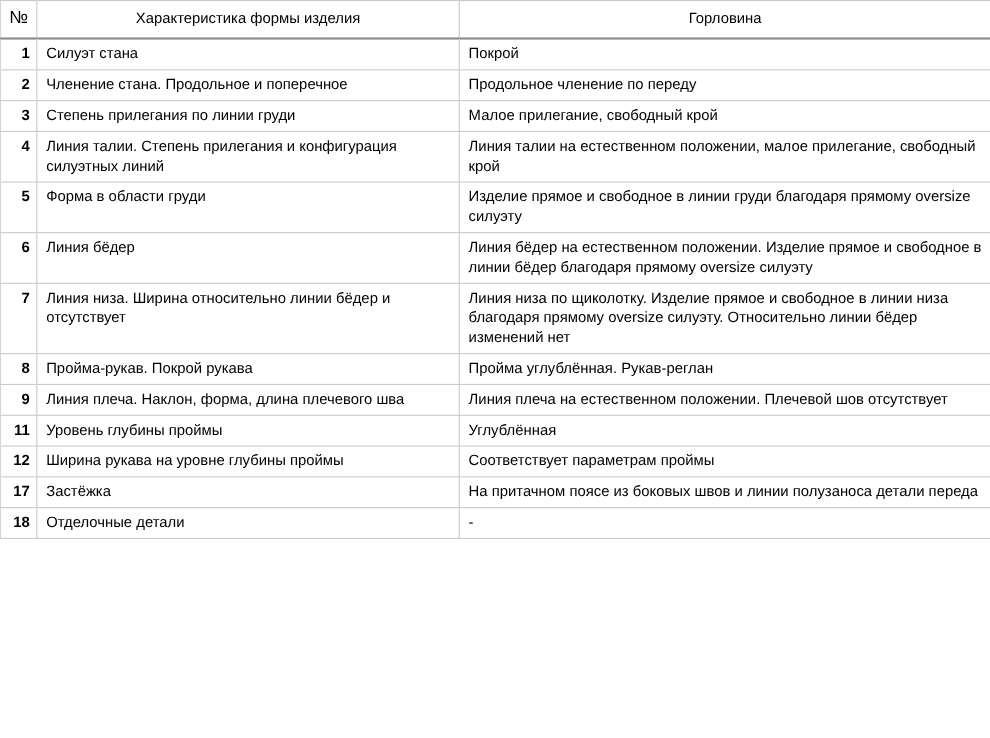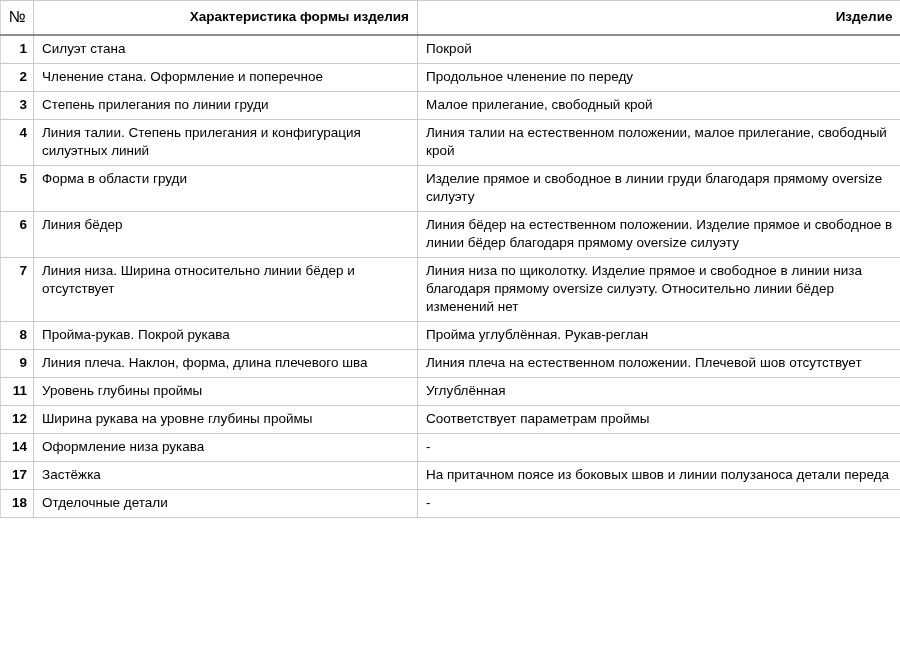--- a/index.html
+++ b/index.html
@@ -34,22 +34,22 @@
     background: #ffffff;
     word-wrap: break-word;
   }
   th.h-num, td.c-num {
     border-right: 1px solid #c9c9c9;
   }
   th.h-char, td.c-char {
     border-right: 1px solid #c9c9c9;
   }
   thead th {
-    font-weight: bold;
-    text-align: right;
+    font-weight: normal;
+    text-align: center;
     line-height: 20px;
     padding-top: 6px;
     padding-bottom: 7px;
     border-bottom: 2px solid #8e8e8e;
   }
   thead th.h-num {
     font-weight: normal;
     font-size: 16px;
     text-align: center;
     padding-left: 2px;
@@ -67,32 +67,32 @@
 <table class="spec-table">
   <colgroup>
     <col class="col-num">
     <col class="col-char">
     <col class="col-desc">
   </colgroup>
   <thead>
     <tr>
       <th class="h-num">№</th>
       <th class="h-char">Характеристика формы изделия</th>
-      <th class="h-desc">Изделие</th>
+      <th class="h-desc">Горловина</th>
     </tr>
   </thead>
   <tbody>
       <tr>
         <td class="c-num">1</td>
         <td class="c-char">Силуэт стана</td>
         <td class="c-desc">Покрой</td>
       </tr>
       <tr>
         <td class="c-num">2</td>
-        <td class="c-char">Членение стана. Оформление и поперечное</td>
+        <td class="c-char">Членение стана. Продольное и поперечное</td>
         <td class="c-desc">Продольное членение по переду</td>
       </tr>
       <tr>
         <td class="c-num">3</td>
         <td class="c-char">Степень прилегания по линии груди</td>
         <td class="c-desc">Малое прилегание, свободный крой</td>
       </tr>
       <tr>
         <td class="c-num">4</td>
         <td class="c-char">Линия талии. Степень прилегания и конфигурация силуэтных линий</td>
@@ -127,25 +127,20 @@
         <td class="c-num">11</td>
         <td class="c-char">Уровень глубины проймы</td>
         <td class="c-desc">Углублённая</td>
       </tr>
       <tr>
         <td class="c-num">12</td>
         <td class="c-char">Ширина рукава на уровне глубины проймы</td>
         <td class="c-desc">Соответствует параметрам проймы</td>
       </tr>
       <tr>
-        <td class="c-num">14</td>
-        <td class="c-char">Оформление низа рукава</td>
-        <td class="c-desc">-</td>
-      </tr>
-      <tr>
         <td class="c-num">17</td>
         <td class="c-char">Застёжка</td>
         <td class="c-desc">На притачном поясе из боковых швов и линии полузаноса детали переда</td>
       </tr>
       <tr>
         <td class="c-num">18</td>
         <td class="c-char">Отделочные детали</td>
         <td class="c-desc">-</td>
       </tr>
     </tbody>

